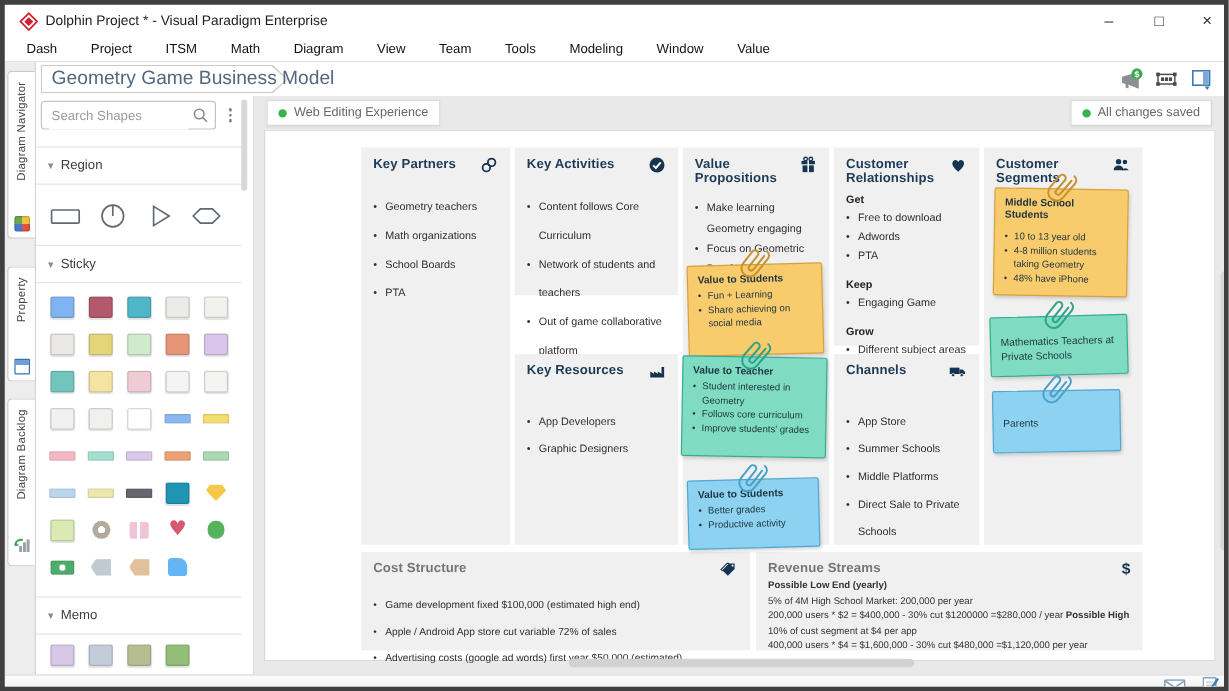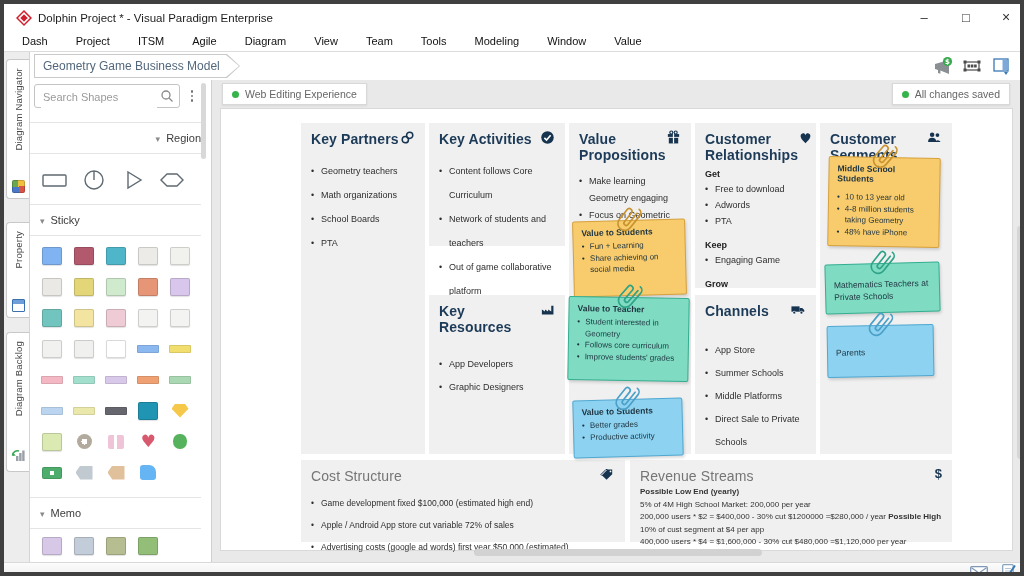--- a/index.html
+++ b/index.html
@@ -13,21 +13,21 @@
   .win-ctrl{position:absolute;top:0;width:36px;height:28px;text-align:center;line-height:27px;font-size:13px;color:#333;cursor:default;}
   #ctrl-min{right:86px;} #ctrl-max{right:44px;} #ctrl-close{right:4px;font-size:14px;}
   
   #menubar{position:absolute;left:0;top:28px;width:1024px;height:20px;background:#fff;border-bottom:1px solid #dcdcdc;display:flex;padding-left:4px;box-sizing:border-box;}
   .menu-item{padding:0 14px;font-size:11px;line-height:19px;color:#111;}
   
   #crumbrow{position:absolute;left:26px;top:48px;width:998px;height:28px;background:#fff;}
   .crumb-tab{position:absolute;left:4px;top:2px;width:206px;height:24px;}
   .tab-bg{position:absolute;inset:0;background:#c9c9c9;clip-path:polygon(0 0,calc(100% - 13px) 0,100% 50%,calc(100% - 13px) 100%,0 100%);}
   .tab-bg-in{position:absolute;inset:1px;background:#fff;clip-path:polygon(0 0,calc(100% - 13px) 0,100% 50%,calc(100% - 13px) 100%,0 100%);}
-  .crumb-label{position:absolute;left:9px;top:0;height:36px;line-height:24px;font-size:12px;color:#53687d;white-space:nowrap;}
+  .crumb-label{position:absolute;left:9px;top:0;height:36px;line-height:24px;font-size:16px;color:#53687d;white-space:nowrap;}
   #tb-icons{position:absolute;right:16px;top:3px;display:flex;gap:7px;}
   .tb-ic{width:22px;height:22px;display:flex;align-items:center;justify-content:center;position:relative;}
   
   #tabstrip{position:absolute;left:0;top:48px;width:26px;height:510px;background:#ededed;border-right:1px solid #d4d4d4;box-sizing:border-box;}
   .vtab{position:absolute;left:2px;width:23px;background:#fff;border:1px solid #c8c8c8;border-right:none;border-radius:4px 0 0 4px;display:flex;flex-direction:column;align-items:center;justify-content:space-between;padding:8px 0 5px;box-sizing:border-box;}
   .vlabel{writing-mode:vertical-rl;transform:rotate(180deg);font-size:9.5px;color:#444;letter-spacing:.2px;}
   #vtab-1{top:7px;height:140px;} #vtab-2{top:170px;height:96px;} #vtab-3{top:280px;height:140px;}
   .vt-ic{margin-top:5px;}
   .nav-cube{width:13px;height:13px;border-radius:2px;background:conic-gradient(from 0deg,#f0c040 0 25%,#d85545 0 50%,#4a78c8 0 75%,#6aa84f 0 100%);box-shadow:inset 0 0 0 1px rgba(0,0,0,.18);}
   .prop-ic{width:13px;height:13px;border:1px solid #3a6fb0;border-radius:1px;background:linear-gradient(#6f9fd8 0 4px,#fff 4px);box-sizing:border-box;}
@@ -35,21 +35,21 @@
   #sidebar{position:absolute;left:26px;top:76px;width:182px;height:482px;background:#fff;border-right:1px solid #cfcfcf;box-sizing:border-box;}
   #search-box{position:absolute;left:4px;top:4px;width:146px;height:24px;border:1px solid #c4c4c4;border-radius:3px;box-sizing:border-box;}
   #search-input{position:absolute;left:6px;top:1px;width:112px;height:20px;border:none;outline:none;font-size:11px;color:#333;font-family:inherit;}
   #search-input::placeholder{color:#9a9a9a;}
   #search-mag{position:absolute;right:5px;top:4px;}
   #dots-menu{position:absolute;left:156px;top:6px;width:12px;height:20px;display:flex;flex-direction:column;align-items:center;gap:2px;justify-content:center;}
   #dots-menu i{width:2.5px;height:2.5px;border-radius:50%;background:#777;}
   #side-scroll{position:absolute;left:171px;top:3px;width:5px;height:76px;border-radius:3px;background:#d8d8d8;}
   .side-head{position:absolute;left:0;width:171px;height:32px;border-top:1px solid #e4e4e4;border-bottom:1px solid #e4e4e4;box-sizing:border-box;line-height:30px;padding-left:10px;font-size:11px;color:#3c3c3c;}
   .side-head::before{content:"▾";color:#8a8a8a;font-size:9px;margin-right:6px;}
-  #head-region{top:42px;text-align:right;} #head-sticky{top:124px;} #head-memo{top:417px;}
+  #head-region{top:42px;} #head-sticky{top:124px;} #head-memo{top:417px;}
   #region-row{position:absolute;left:10px;top:80px;width:160px;height:40px;display:flex;align-items:center;gap:9px;}
   .rshape{width:30px;height:28px;display:flex;align-items:center;justify-content:center;}
   #sticky-grid{position:absolute;left:6px;top:160px;width:165px;display:grid;grid-template-columns:repeat(5,32px);grid-auto-rows:31px;}
   #memo-grid{position:absolute;left:6px;top:450px;width:165px;display:grid;grid-template-columns:repeat(5,32px);grid-auto-rows:31px;}
   .pcell{display:flex;align-items:center;justify-content:center;}
   .chip{box-sizing:border-box;}
   .chip.note{width:20px;height:18px;border-radius:2px;border:1px solid rgba(0,0,0,.15);box-shadow:0 1px 1px rgba(0,0,0,.12);}
   .chip.tape{width:22px;height:8px;border-radius:1px;border:1px solid rgba(0,0,0,.10);}
   .chip.diamond{width:17px;height:14px;clip-path:polygon(50% 100%,0 38%,22% 0,78% 0,100% 38%);}
   .chip.heart{font-size:17px;line-height:1;font-family:"DejaVu Sans",sans-serif;}
@@ -60,22 +60,22 @@
   .chip.tag{width:17px;height:14px;clip-path:polygon(0 50%,28% 0,100% 0,100% 100%,28% 100%);}
   .chip.thumb{width:16px;height:15px;border-radius:3px 7px 3px 3px;}
   
   #canvasarea{position:absolute;left:208px;top:76px;width:816px;height:482px;background:#e9e9e9;}
   .badge{position:absolute;top:3px;height:22px;background:#fff;border:1px solid #d8d8d8;box-shadow:0 1px 2px rgba(0,0,0,.08);display:flex;align-items:center;gap:6px;padding:0 9px;font-size:10.5px;color:#666;white-space:nowrap;box-sizing:border-box;}
   .badge .dot{width:7px;height:7px;border-radius:50%;}
   #badge-left{left:10px;} #badge-right{right:18px;text-align:right;}
   #page{position:absolute;left:8px;top:28px;width:793px;height:443px;background:#fff;border:1px solid #d9d9d9;box-sizing:border-box;}
   .sec{position:absolute;background:#f0f0f0;box-sizing:border-box;}
   .shead{display:flex;justify-content:space-between;align-items:flex-start;padding:8px 10px 0;}
-  .stitle{font-size:14px;font-weight:bold;color:#1c3a57;letter-spacing:.1px;}
-  .stitle.gray{color:#757575;font-weight:normal;}
+  .stitle{font-size:11px;font-weight:bold;color:#1c3a57;letter-spacing:.1px;}
+  .stitle.gray{color:#757575;font-weight:bold;}
   .sicon{flex:0 0 auto;margin-top:-1px;}
   .sbody{padding:0 10px;color:#2e2e2e;font-size:9px;}
   .brow{display:flex;}
   .bdot{width:10px;flex:0 0 10px;}
   .btxt{flex:1;}
   .lh24 .brow{line-height:24px;} .lh24 .btxt{line-height:24px;}
   .lh23 .brow{line-height:23px;}
   .lh17 .brow{line-height:17px;}
   .lh16 .brow{line-height:16px;}
   .lh22 .brow{line-height:22px;}
@@ -113,21 +113,21 @@
     <span id="win-title">Dolphin Project * - Visual Paradigm Enterprise</span>
     <div class="win-ctrl" id="ctrl-min">–</div>
     <div class="win-ctrl" id="ctrl-max">□</div>
     <div class="win-ctrl" id="ctrl-close">×</div>
   </div>
 
   <div id="menubar">
       <span class="menu-item">Dash</span>
       <span class="menu-item">Project</span>
       <span class="menu-item">ITSM</span>
-      <span class="menu-item">Agile</span>
+      <span class="menu-item">Math</span>
       <span class="menu-item">Diagram</span>
       <span class="menu-item">View</span>
       <span class="menu-item">Team</span>
       <span class="menu-item">Tools</span>
       <span class="menu-item">Modeling</span>
       <span class="menu-item">Window</span>
       <span class="menu-item">Value</span>
     </div>
 
   <div id="crumbrow">

